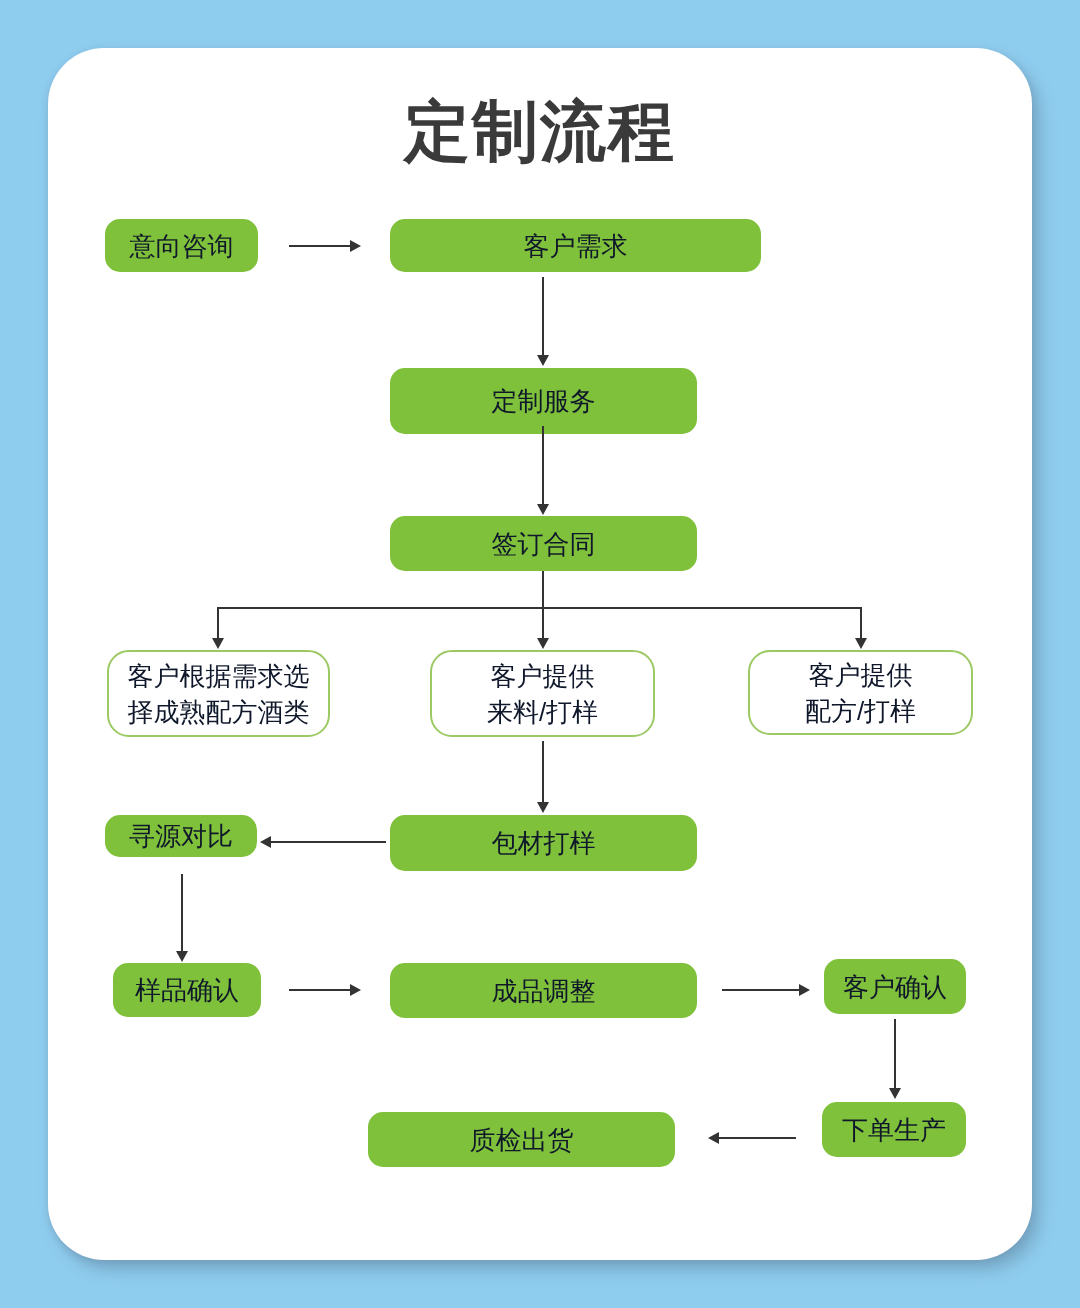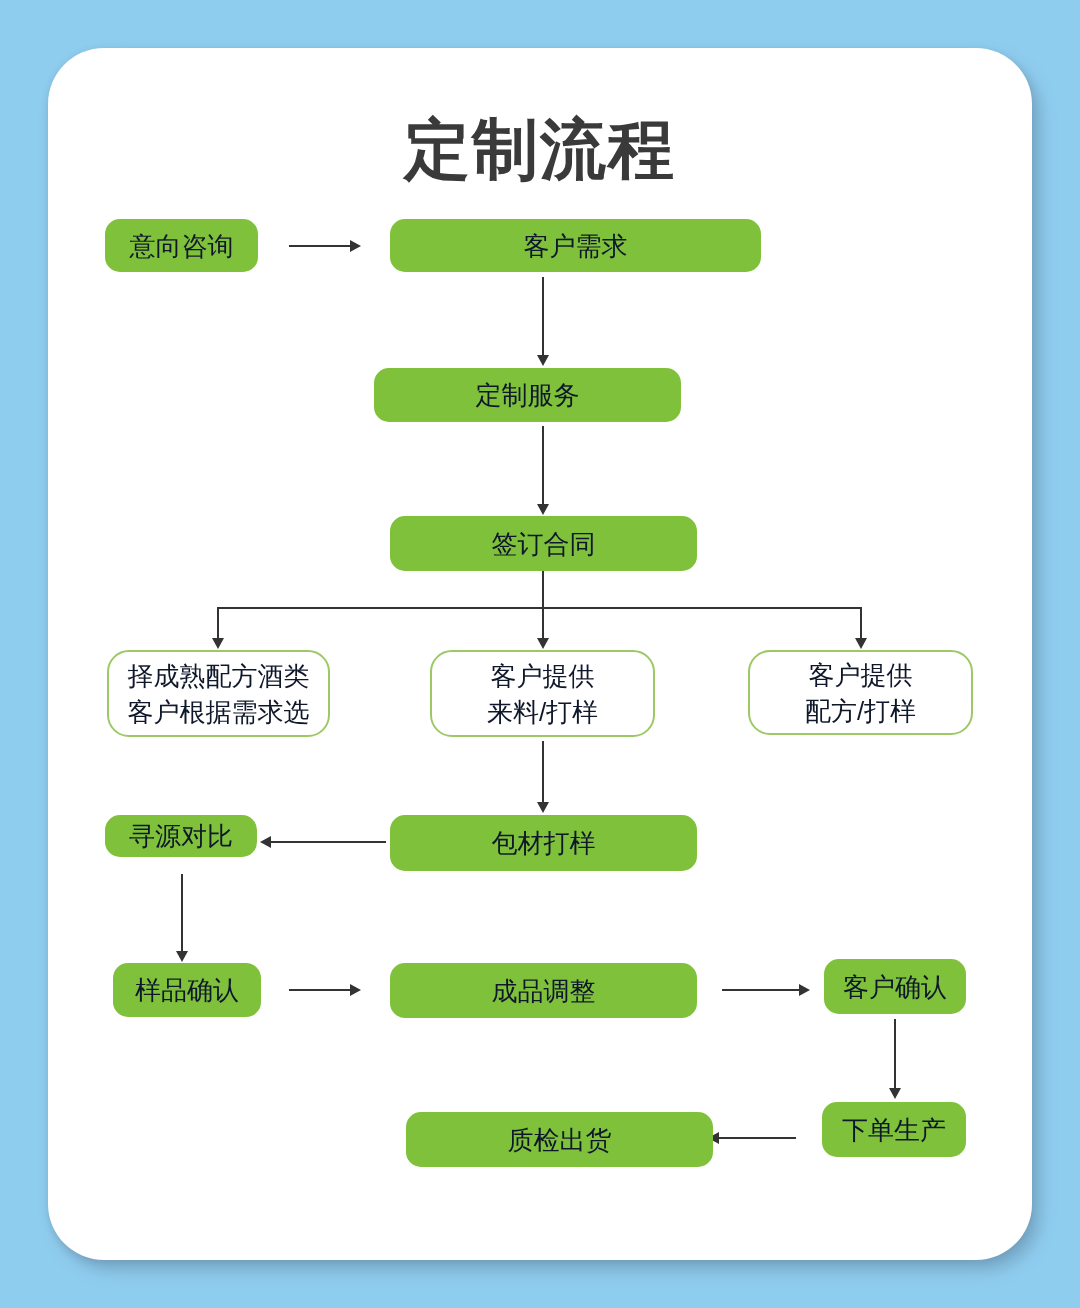--- a/index.html
+++ b/index.html
@@ -8,21 +8,21 @@
   #screen {
     position:relative; width:1080px; height:1308px;
     background:#8FCDEF; overflow:hidden;
   }
   .card {
     position:absolute; left:48px; top:48px; width:984px; height:1212px;
     background:#FFFFFF; border-radius:56px;
     box-shadow:0 2px 6px rgba(100,130,155,.30), 8px 10px 16px rgba(92,124,150,.45);
   }
   .title {
-    position:absolute; left:48px; top:112px; width:984px;
+    position:absolute; left:48px; top:94px; width:984px;
     text-align:center; font-size:66px; font-weight:800;
     color:#3A3A3A; letter-spacing:2px; line-height:1.15;
   }
   .node {
     position:absolute; display:flex; flex-direction:column;
     align-items:center; justify-content:center;
     font-size:26px; color:#0f172a; text-align:center; line-height:36px;
   }
   .node.green { background:#7FC13A; border-radius:15px; }
   .node.outline { background:#FFFFFF; border:2px solid #9DC964; border-radius:22px; }
@@ -52,38 +52,38 @@
 
   <div class="node green" style="left:105px;top:219px;width:153px;height:53px">
     <span>意向咨询</span>
   </div>
   <div class="arrow-r" style="left:289px;top:245px;width:62px"></div>
   <div class="node green" style="left:390px;top:219px;width:371px;height:53px">
     <span>客户需求</span>
   </div>
 
   <div class="arrow-d" style="left:542px;top:277px;height:79px"></div>
-  <div class="node green" style="left:374px;top:368px;width:307px;height:54px">
+  <div class="node green" style="left:390px;top:368px;width:307px;height:66px">
     <span>定制服务</span>
   </div>
 
   <div class="arrow-d" style="left:542px;top:426px;height:79px"></div>
   <div class="node green" style="left:390px;top:516px;width:307px;height:55px">
     <span>签订合同</span>
   </div>
 
   <div class="vline" style="left:542px;top:571px;height:37px"></div>
   <div class="hline" style="left:217px;top:607px;width:645px"></div>
   <div class="arrow-d" style="left:217px;top:608px;height:31px"></div>
   <div class="arrow-d" style="left:542px;top:608px;height:31px"></div>
   <div class="arrow-d" style="left:860px;top:608px;height:31px"></div>
 
   <div class="node outline" style="left:107px;top:650px;width:223px;height:87px">
+    <span>客户根据需求选</span>
     <span>择成熟配方酒类</span>
-    <span>客户根据需求选</span>
   </div>
   <div class="node outline" style="left:430px;top:650px;width:225px;height:87px">
     <span>客户提供</span>
     <span>来料/打样</span>
   </div>
   <div class="node outline" style="left:748px;top:650px;width:225px;height:85px">
     <span>客户提供</span>
     <span>配方/打样</span>
   </div>
 
@@ -107,16 +107,16 @@
   <div class="arrow-r" style="left:722px;top:989px;width:78px"></div>
   <div class="node green" style="left:824px;top:959px;width:142px;height:55px">
     <span>客户确认</span>
   </div>
 
   <div class="arrow-d" style="left:894px;top:1019px;height:70px"></div>
   <div class="node green" style="left:822px;top:1102px;width:144px;height:55px">
     <span>下单生产</span>
   </div>
   <div class="arrow-l" style="left:718px;top:1137px;width:78px"></div>
-  <div class="node green" style="left:406px;top:1112px;width:307px;height:55px">
+  <div class="node green" style="left:368px;top:1112px;width:307px;height:55px">
     <span>质检出货</span>
   </div>
 </div>
 
 </body></html>

